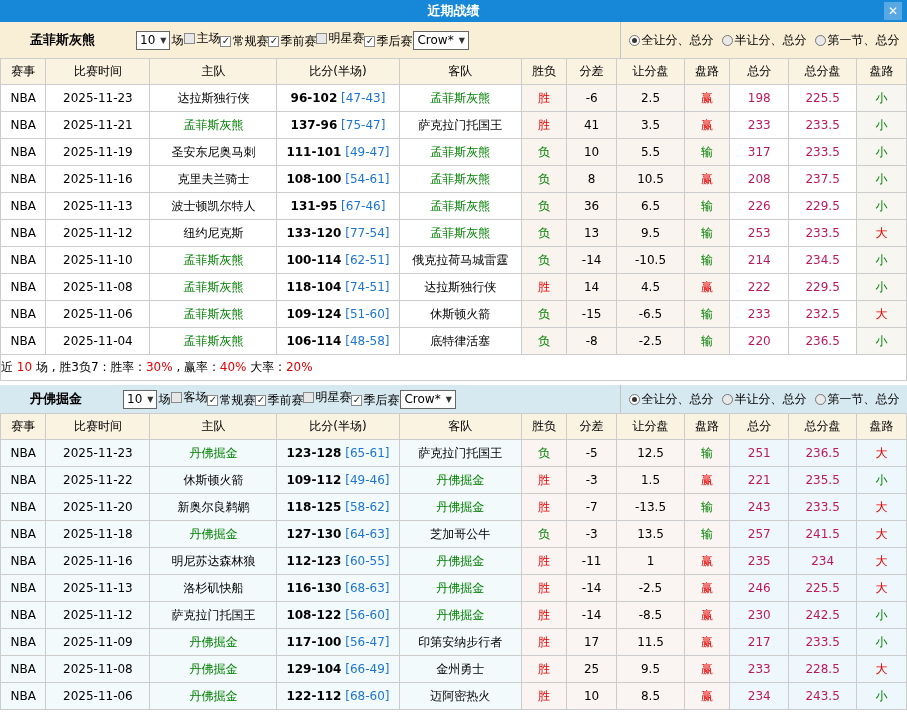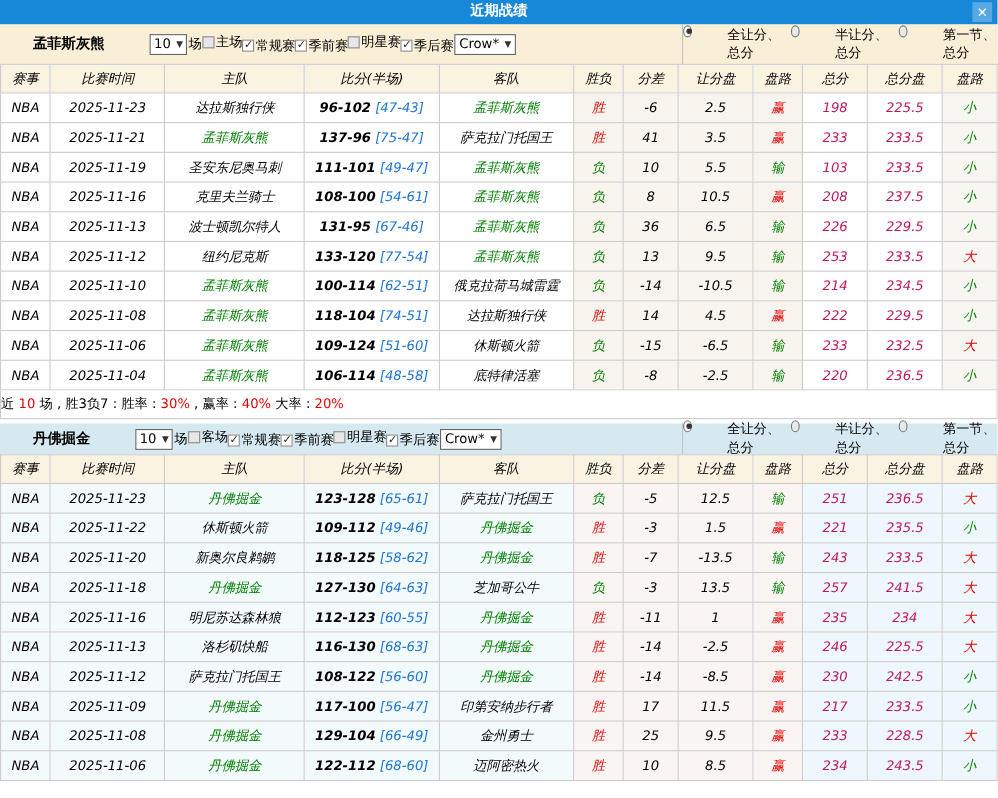--- a/index.html
+++ b/index.html
@@ -33,31 +33,31 @@
   .box {
     width:11px; height:11px; border:1px solid #8a8a8a; background:#fff; margin-right:1px;
     display:inline-flex; align-items:center; justify-content:center;
     font-size:10px; line-height:10px; color:#222;
   }
   .box.off { background:#e7e7e7; }
   .radios {
     flex:1; display:flex; align-items:center; justify-content:center;
     border-left:1px solid #c3c3c3; gap:8px;
   }
-  .radio { display:inline-flex; align-items:flex-start; cursor:pointer;gap:30px; }
+  .radio { display:inline-flex; align-items:center; cursor:pointer; }
   .rdot {
     width:11px; height:11px; border-radius:50%; border:1px solid #777; background:#fdfdfd;
     margin-right:2px; position:relative; display:inline-block;
   }
   .rdot.off { background:#e9e9e9; }
   .rdot.on::after {
     content:""; position:absolute; left:2px; top:2px; width:5px; height:5px;
     border-radius:50%; background:#333;
   }
-  table.games { width:100%; border-collapse:collapse; table-layout:fixed;font-style:italic; }
+  table.games { width:100%; border-collapse:collapse; table-layout:fixed; }
   .games th, .games td {
     border:1px solid #ccc; text-align:center; padding:0;
     white-space:nowrap; overflow:hidden;
   }
   .games thead th { background:#fbf3e1; font-weight:normal; height:26px; }
   .games tbody td { height:27px; background:#fff; }
   .theme-cream .games tbody td:nth-child(n+6):nth-child(-n+9) { background:#f9f4ed; }
   .theme-cream .games tbody td:nth-child(12) { background:#f8f6f1; }
   .theme-blue .games tbody td:nth-child(-n+5)  { background:#f3fafc; }
   .theme-blue .games tbody td:nth-child(n+6):nth-child(-n+9) { background:#faf5f2; }
@@ -175,21 +175,21 @@
           <tr>
             <td>NBA</td>
             <td>2025-11-19</td>
             <td>圣安东尼奥马刺</td>
             <td><span class="score-b">111-101</span><span class="half"> [49-47]</span></td>
             <td class="green">孟菲斯灰熊</td>
             <td class="green">负</td>
             <td>10</td>
             <td>5.5</td>
             <td class="green">输</td>
-            <td class="num">103</td>
+            <td class="num">317</td>
             <td class="num">233.5</td>
             <td class="green">小</td>
           </tr>
           <tr>
             <td>NBA</td>
             <td>2025-11-16</td>
             <td>克里夫兰骑士</td>
             <td><span class="score-b">108-100</span><span class="half"> [54-61]</span></td>
             <td class="green">孟菲斯灰熊</td>
             <td class="green">负</td>

